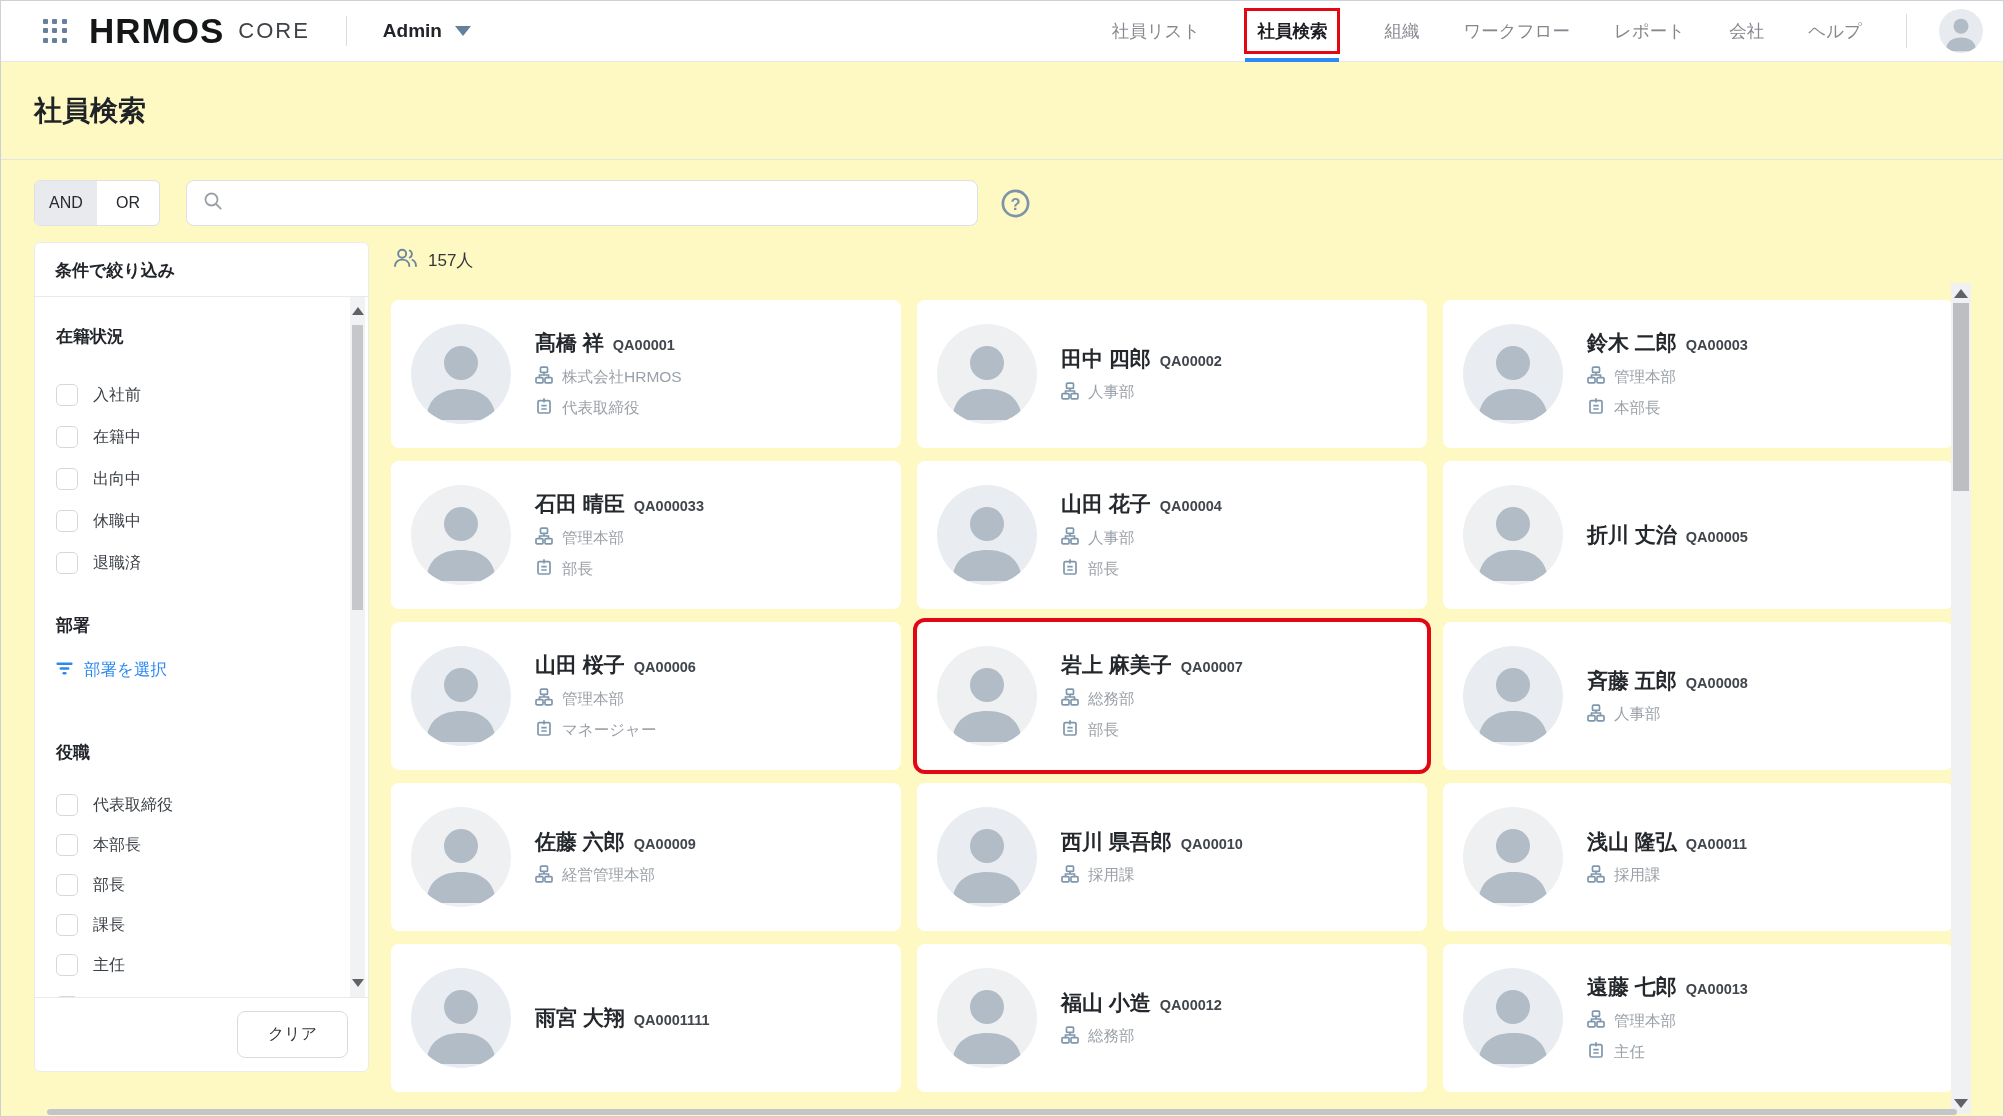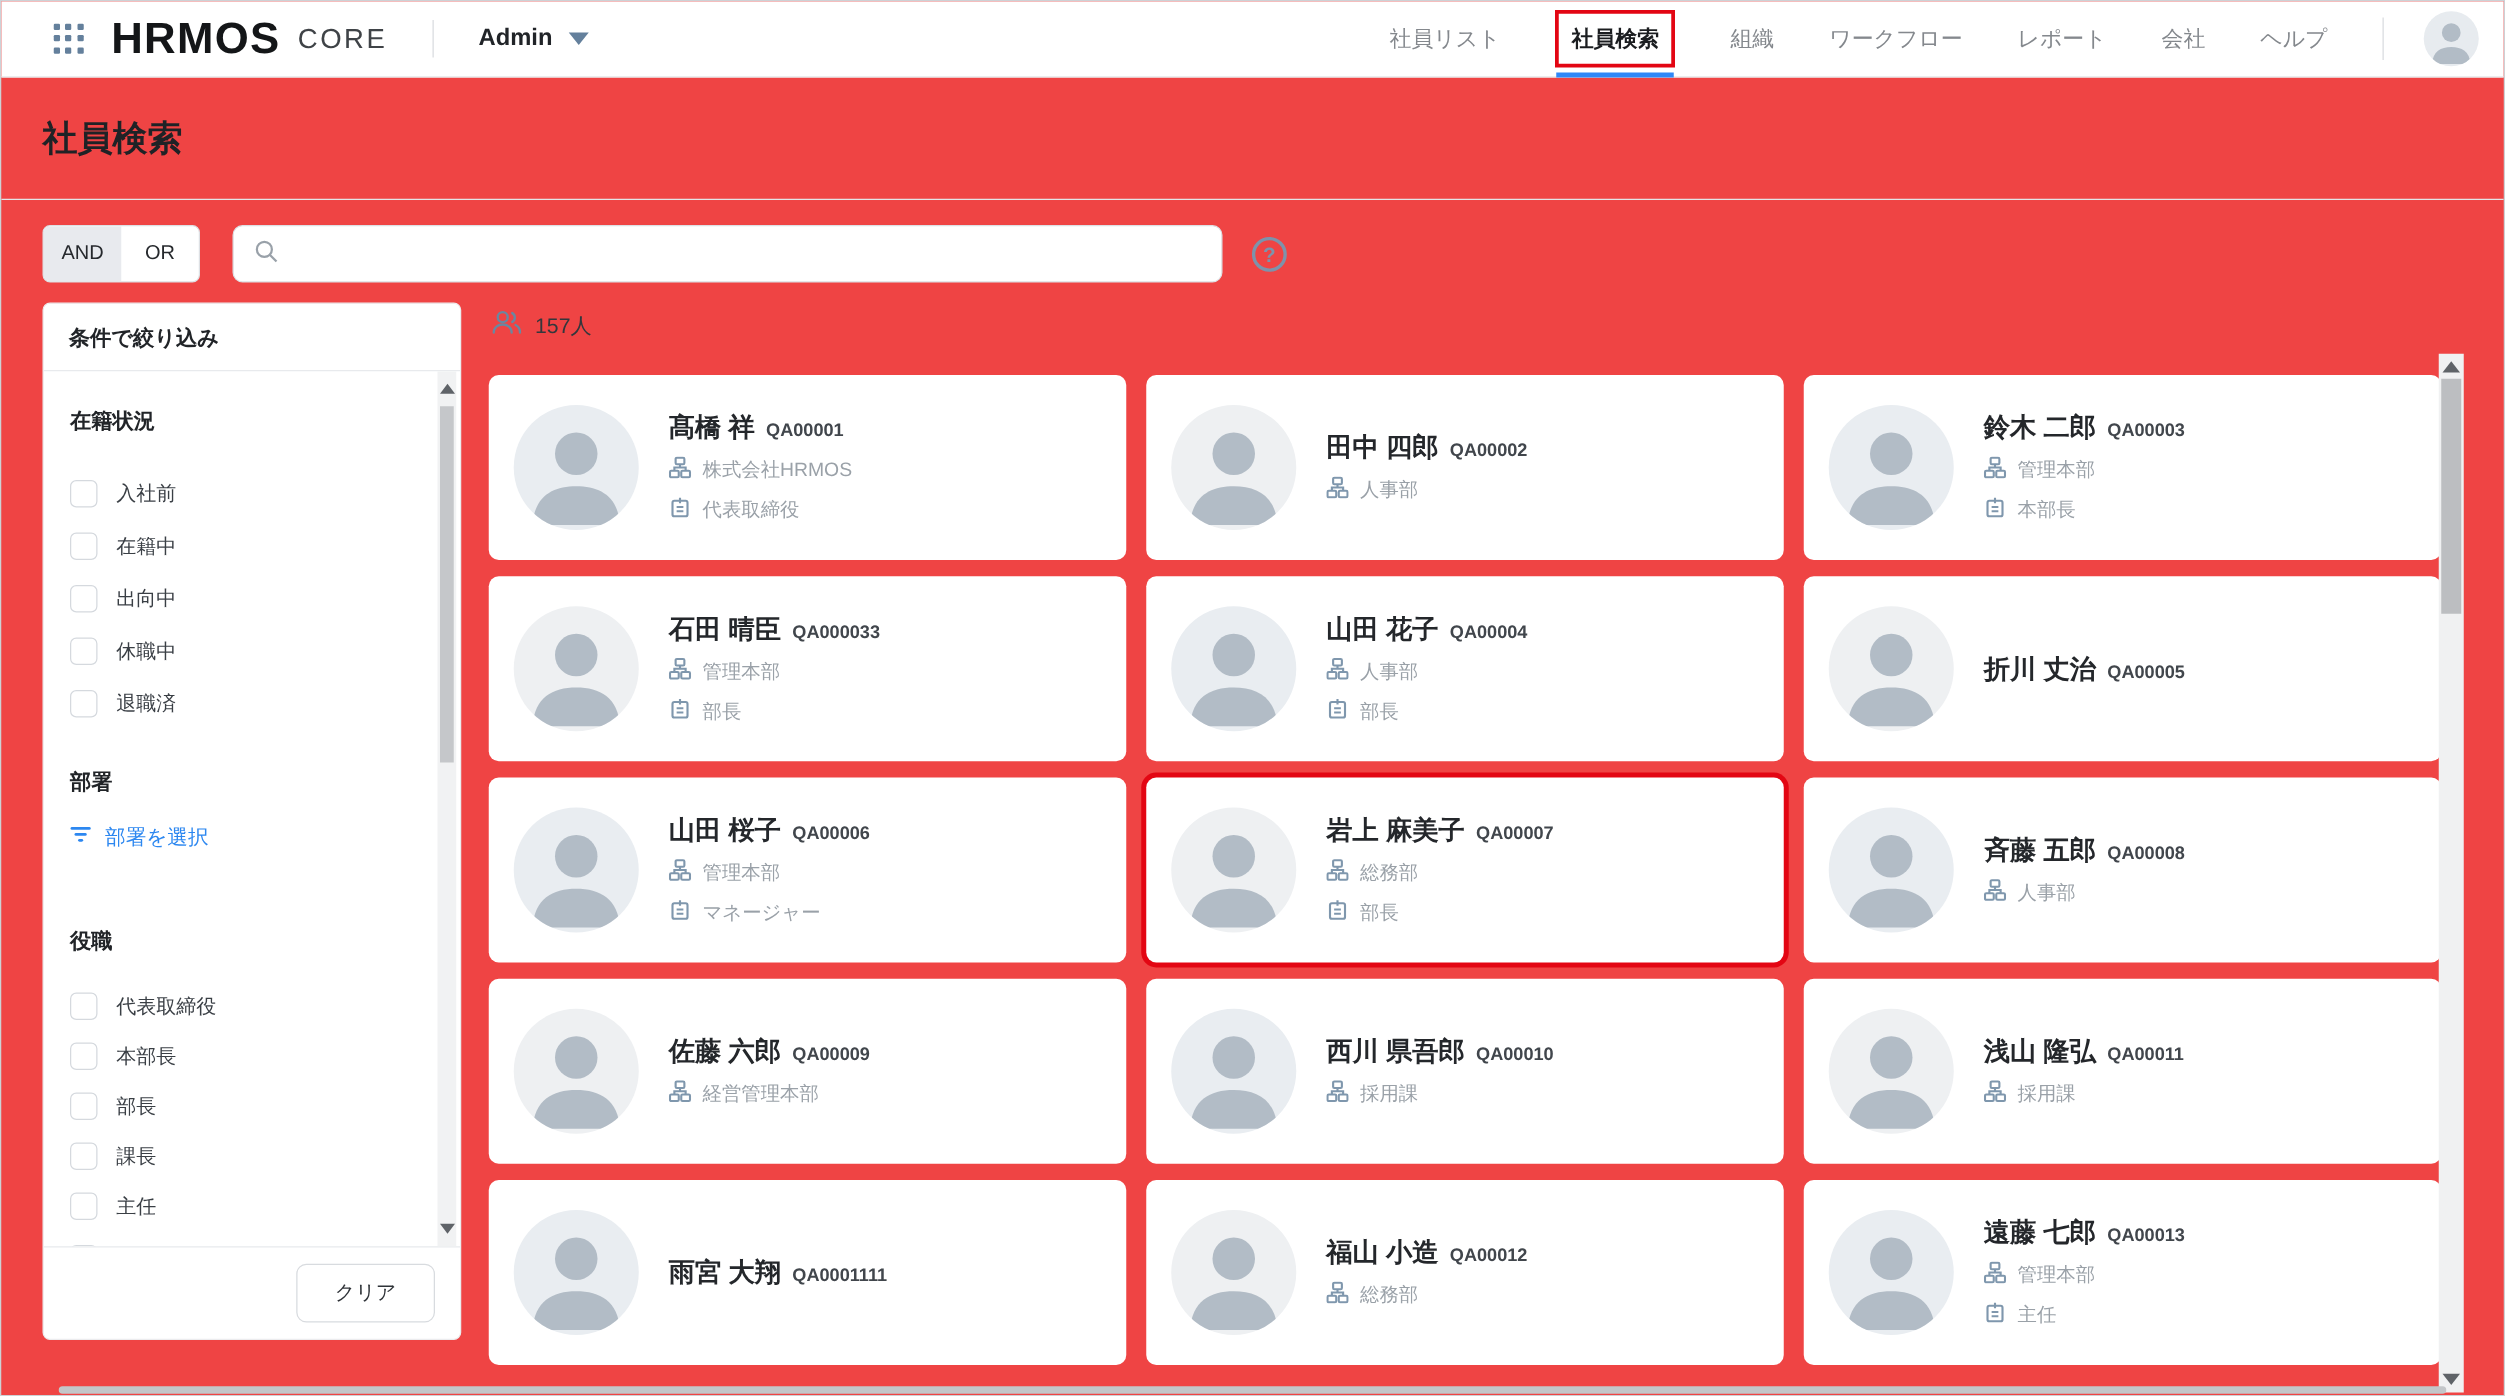--- a/index.html
+++ b/index.html
@@ -1,18 +1,18 @@
 <!DOCTYPE html>
 <html><head>
 <meta charset="utf-8">
 <style>
   html,body{margin:0;padding:0;background:#e9eaec;}
   *{box-sizing:border-box;}
   .screen{
-    position:relative;width:2004px;height:1117px;background:#ef4444;
+    position:relative;width:2004px;height:1117px;background:#fef9c3;
     border:1px solid #cdd1d5;overflow:hidden;
     font-family:"Liberation Sans","DejaVu Sans",sans-serif;color:#26292d;
   }
 
   
   .topbar{
     position:absolute;top:0;left:0;right:0;height:61px;background:#fff;
     border-bottom:1px solid #e5e7e9;display:flex;align-items:center;
     justify-content:space-between;padding:0 20px 0 42px;z-index:5;
   }

